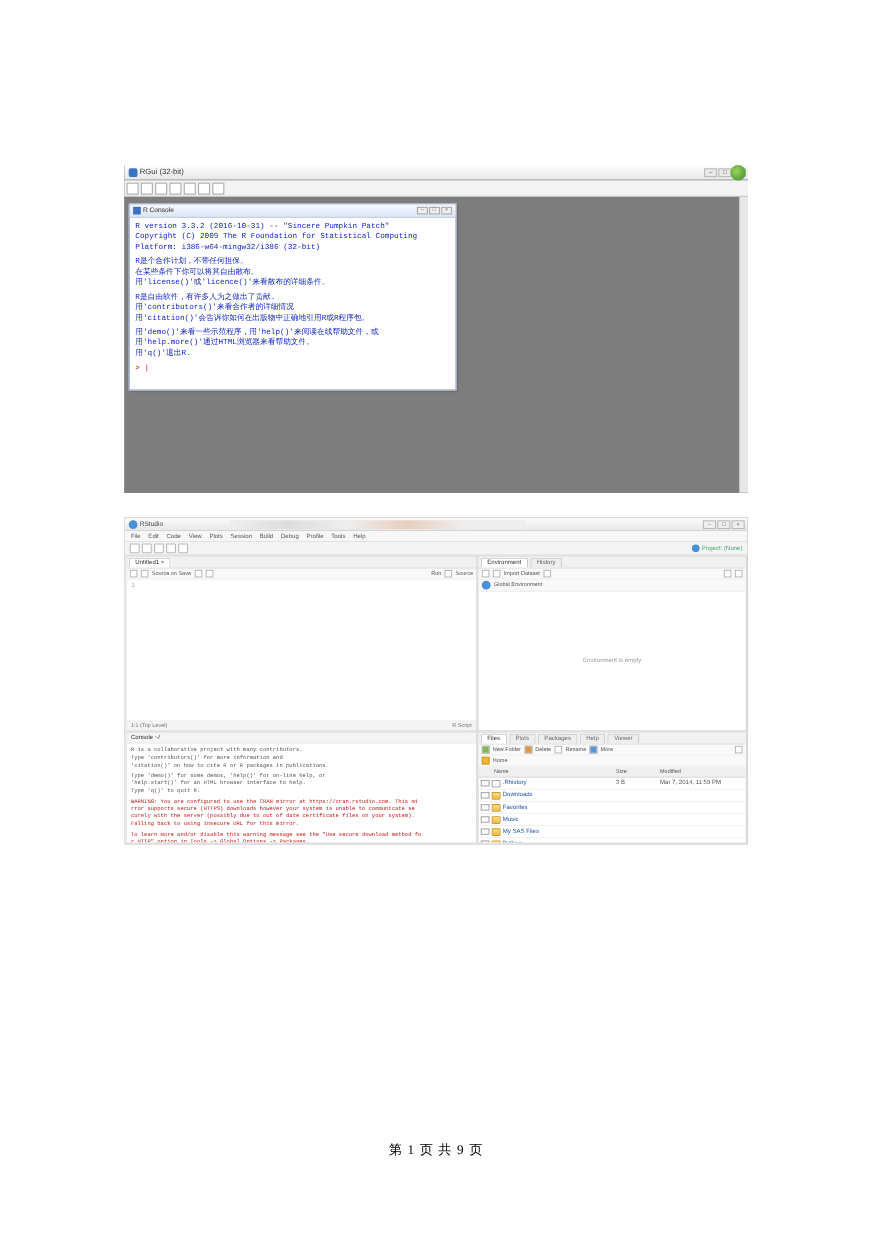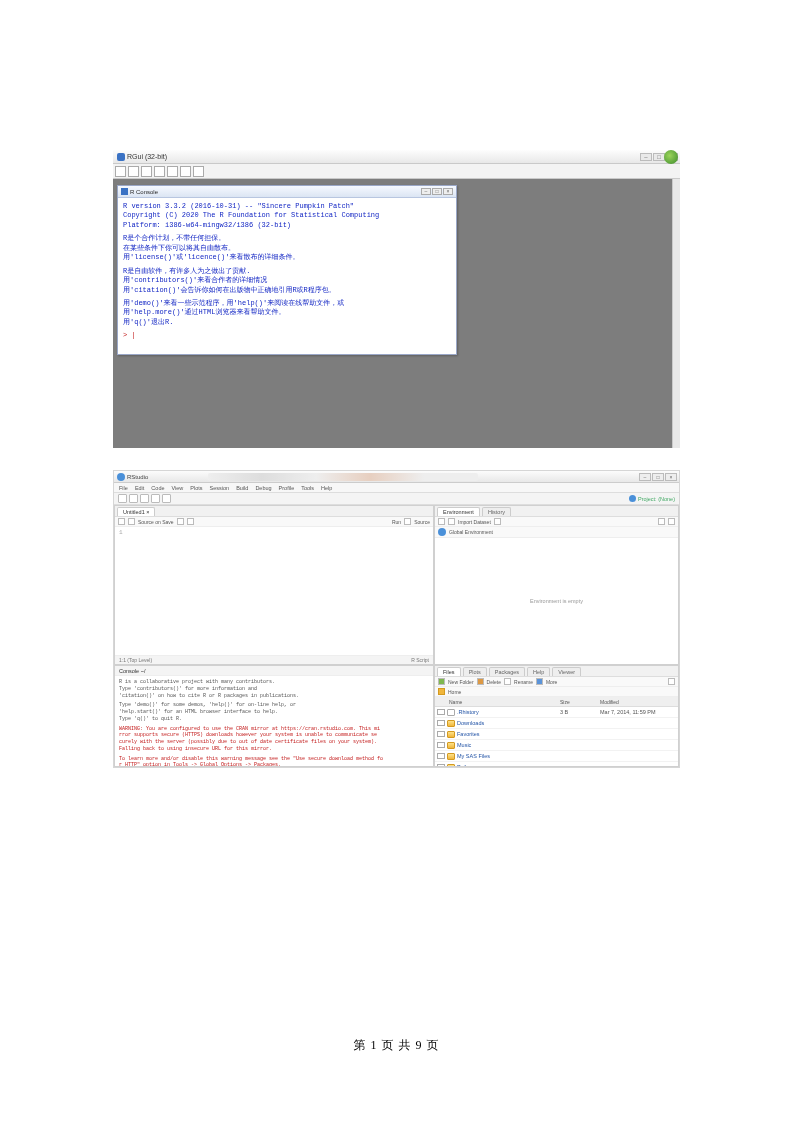--- a/index.html
+++ b/index.html
@@ -53,21 +53,21 @@
   .fig1-titlebar .winctrl { margin-left: auto; display: flex; gap: 1px; padding-right: 2px; }
   .fig1-titlebar .winctrl span { width: 12px; height: 8px; background: #e9e9e9; border: 1px solid #bbb; font-size: 6px; line-height: 6px; text-align: center; color: #666; }
   .fig1-toolbar {
     position: absolute; top: 14px; left: 0; right: 0; height: 15px;
     background: #f3f3f3; border-bottom: 1px solid #c9c9c9;
     display: flex; align-items: center; padding: 0 2px; gap: 2px;
   }
   .fig1-toolbar .tb { width: 11px; height: 11px; border: 1px solid #aaa; background: #fff; }
   .fig1-mdi { position: absolute; top: 29px; left: 0; right: 0; bottom: 0; background: #7d7d7d; }
   .fig1-console {
-    position: absolute; top: 6px; left: 4px; width: 340px; height: 170px;
+    position: absolute; top: 6px; left: 4px; width: 298px; height: 170px;
     background: #ffffff; border: 1px solid #9aa7c7;
     box-shadow: 1px 1px 2px rgba(0,0,0,0.25);
   }
   .fig1-console-title {
     height: 12px; background: linear-gradient(#f6f9ff,#dbe5f3);
     border-bottom: 1px solid #b8c6e0;
     display: flex; align-items: center; padding: 0 3px;
   }
   .fig1-console-title .ic { width: 7px; height: 7px; background: #3a72c4; margin-right: 2px; }
   .fig1-console-title .t { font-size: 6px; color: #2a2a2a; }
@@ -200,21 +200,21 @@
           <span class="ic"></span>
           <span class="t">R Console</span>
           <div class="wc">
             <span>–</span>
             <span>□</span>
             <span>×</span>
           </div>
         </div>
         <div class="fig1-console-body">
           <div class="blue">R version 3.3.2 (2016-10-31) -- "Sincere Pumpkin Patch"</div>
-          <div class="blue">Copyright (C) 2020 The R Foundation for Statistical Computing</div>
+          <div class="blue">Copyright (C) 2009 The R Foundation for Statistical Computing</div>
           <div class="blue">Platform: i386-w64-mingw32/i386 (32-bit)</div>
           <div style="height:4px"></div>
           <div class="blue">R是个合作计划，不带任何担保。</div>
           <div class="blue">在某些条件下你可以将其自由散布。</div>
           <div class="blue">用'license()'或'licence()'来看散布的详细条件。</div>
           <div style="height:4px"></div>
           <div class="blue">R是自由软件，有许多人为之做出了贡献.</div>
           <div class="blue">用'contributors()'来看合作者的详细情况</div>
           <div class="blue">用'citation()'会告诉你如何在出版物中正确地引用R或R程序包。</div>
           <div style="height:4px"></div>

